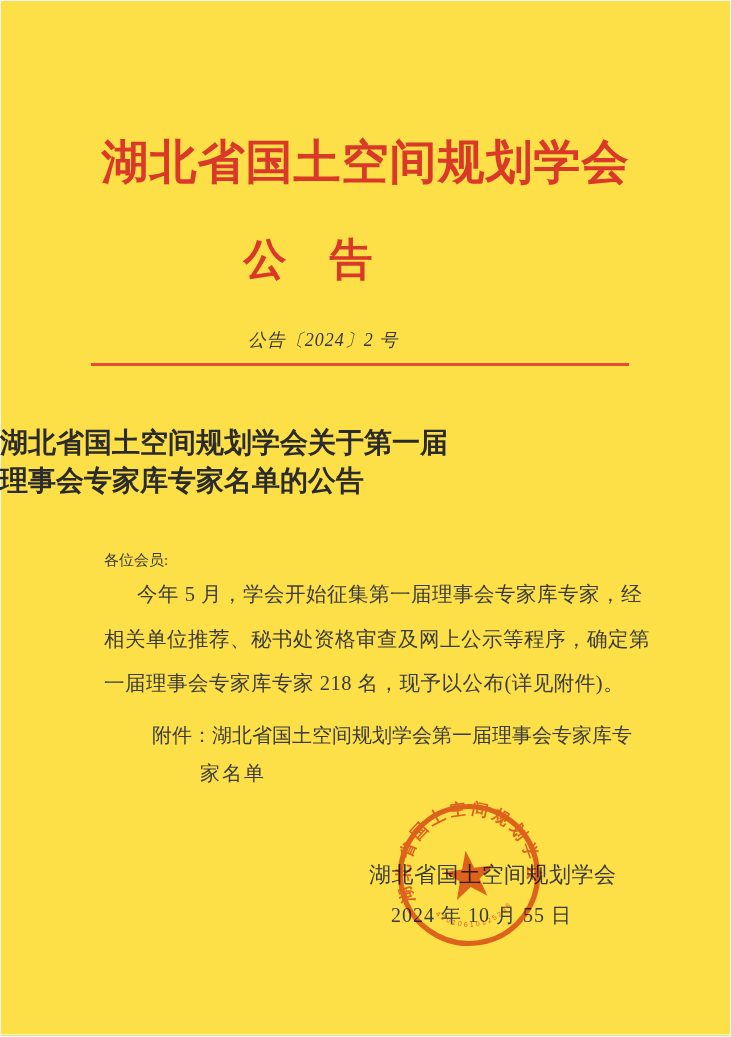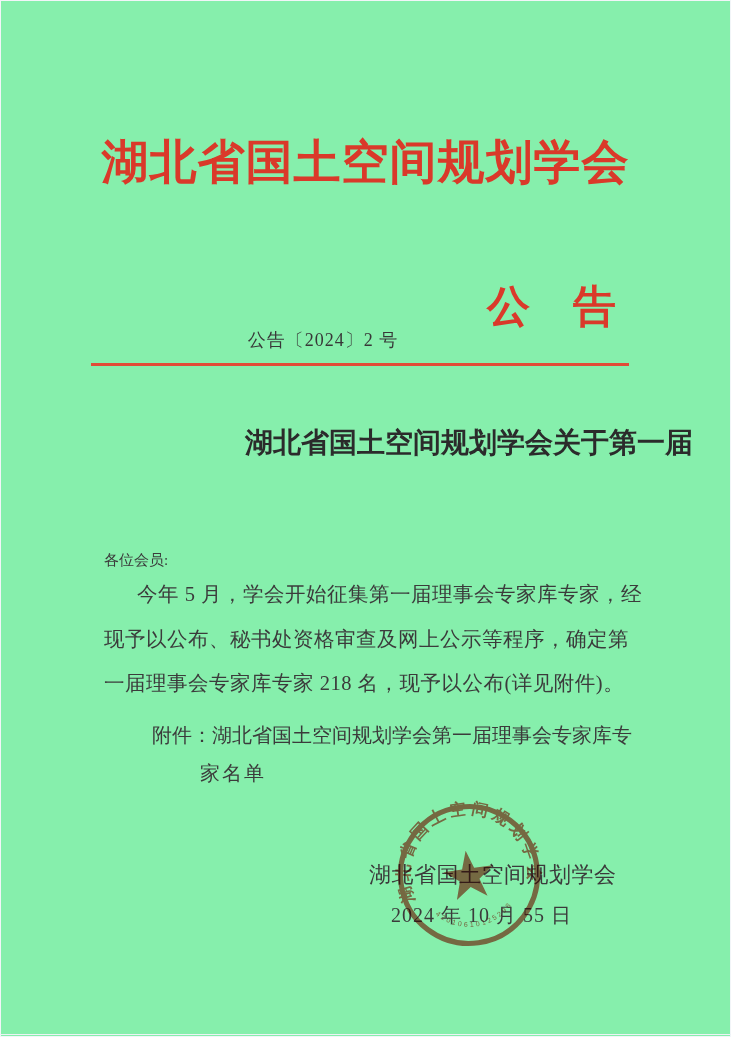--- a/index.html
+++ b/index.html
@@ -1,61 +1,61 @@
 <!DOCTYPE html>
 <html><head>
 <meta charset="utf-8">
 <style>
   html, body { margin: 0; padding: 0; background: #ffffff; }
   .page {
     position: relative;
     width: 731px;
     height: 1037px;
-    background: #86efac;
+    background: #fde047;
     overflow: hidden;
     font-family: "Liberation Serif", serif;
     box-shadow: inset 0 0 0 1px #f2f5f8;
   }
   
   .scan-edge {
     position: absolute; left: 0; right: 0; bottom: 2px;
     height: 1px; background: #eef2f6;
   }
   .org-title {
     position: absolute; left: 0; top: 131px; width: 731px;
     text-align: center;
     font-size: 47px; font-weight: bold;
     color: #da392a;
     letter-spacing: 1px;
     white-space: nowrap;
   }
   .announce-title {
     position: absolute; left: 0; top: 231px; width: 616px;
-    text-align: right;
+    text-align: center;
     font-size: 43px; font-weight: bold;
     color: #da392a;
     white-space: nowrap;
-    margin-top: 47px;
   }
   .doc-number {
     position: absolute; left: 0; top: 328px; width: 646px;
     text-align: center;
     font-size: 18px;
     color: #383838;
     letter-spacing: 1px;
     white-space: nowrap;
+    font-style: italic;
   }
   .red-rule {
     position: absolute; left: 91px; top: 363px;
     width: 538px; height: 3px;
     background: #e24b36;
   }
   .doc-title {
     position: absolute; left: 0; top: 424px; width: 693px;
-    text-align: right;
+    text-align: left;
     font-size: 28px; font-weight: bold;
     color: #2b2b2b;
     line-height: 38px;
     white-space: nowrap;
   }
   .salutation {
     position: absolute; left: 104px; top: 551px;
     font-size: 15px; color: #3b3b3b;
     white-space: nowrap;
   }
@@ -110,26 +110,27 @@
   <div class="org-title">湖北省国土空间规划学会</div>
 
   <div class="announce-title">公　告</div>
 
   <div class="doc-number">公告〔2024〕2 号</div>
 
   <div class="red-rule"></div>
 
   <div class="doc-title">
     <div>湖北省国土空间规划学会关于第一届</div>
+    <div>理事会专家库专家名单的公告</div>
   </div>
 
   <div class="salutation">各位会员:</div>
 
   <div class="para-line l1">今年 5 月，学会开始征集第一届理事会专家库专家，经</div>
-  <div class="para-line l2">现予以公布、秘书处资格审查及网上公示等程序，确定第</div>
+  <div class="para-line l2">相关单位推荐、秘书处资格审查及网上公示等程序，确定第</div>
   <div class="para-line l3">一届理事会专家库专家 218 名，现予以公布(详见附件)。</div>
 
   <div class="attachment-row">
     <span>附件：</span><span>湖北省国土空间规划学会第一届理事会专家库专</span>
   </div>
   <div class="attachment-line2">家名单</div>
 
   <div class="signature">湖北省国土空间规划学会</div>
 
   <div class="sign-date">2024 年 10 月 55 日</div>

